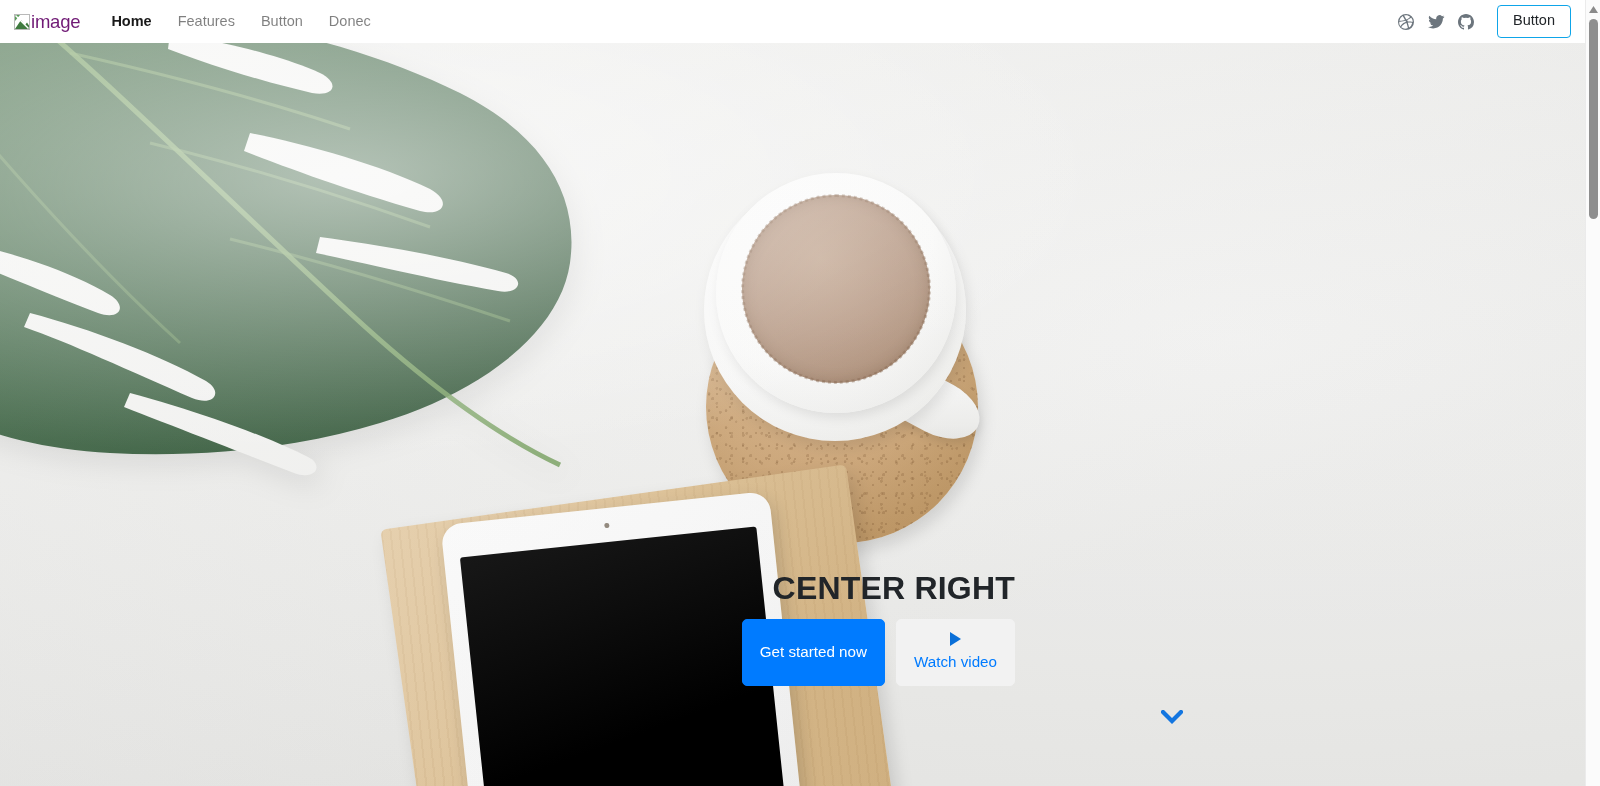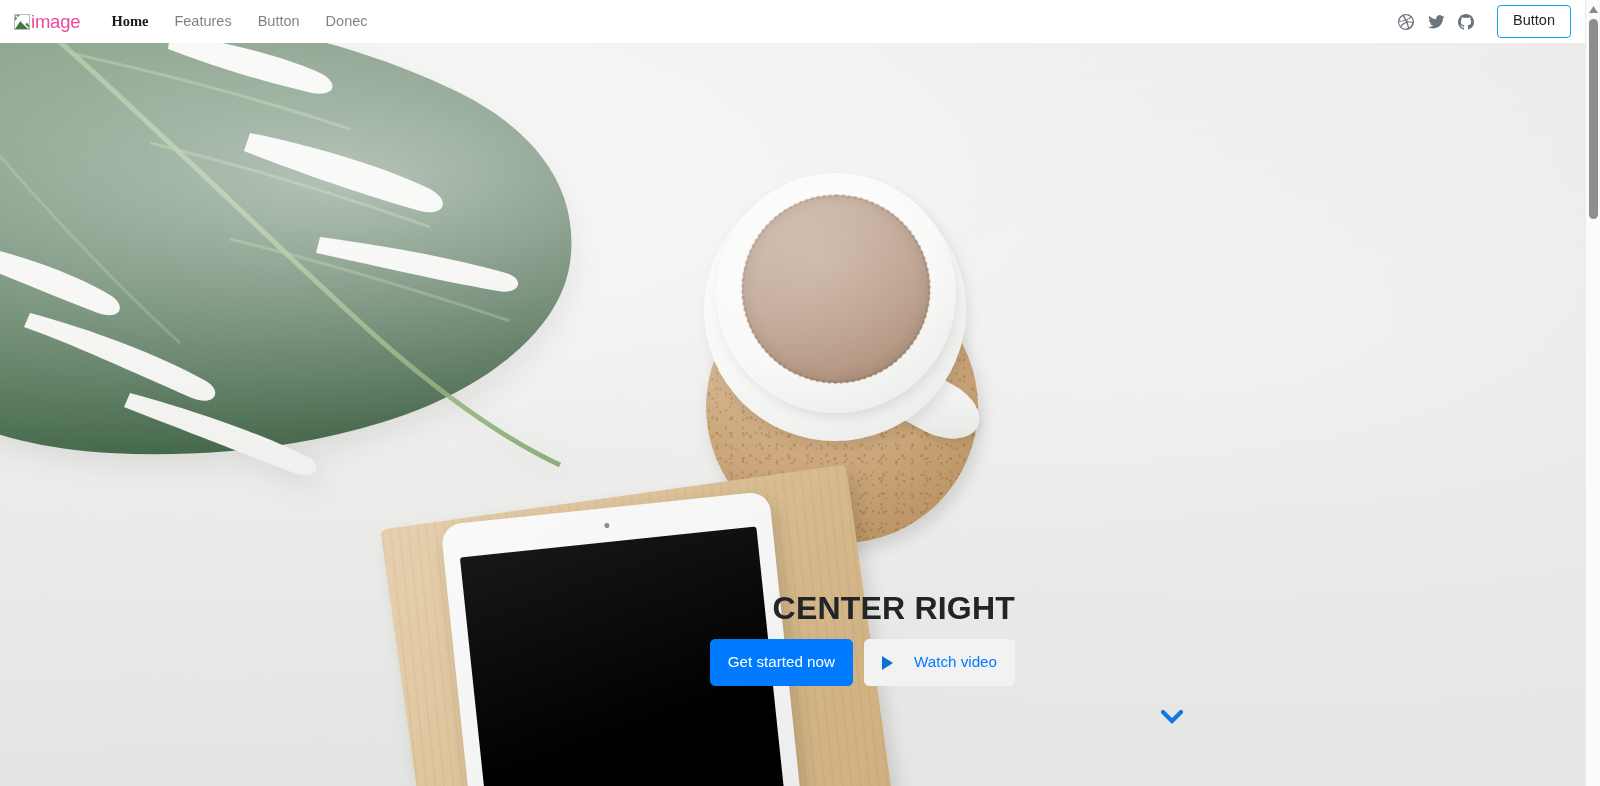--- a/index.html
+++ b/index.html
@@ -50,41 +50,41 @@
   
   .broken-img {
     position: relative;
     width: 16px; height: 16px;
     margin-right: 1px;
     flex: 0 0 auto;
   }
   .broken-img svg { display: block; }
   .brand-alt {
     font-size: 18.5px;
-    color: #ec4899;
+    color: #701a75;
     letter-spacing: -0.2px;
     line-height: 1;
     position: relative;
     top: 1px;
   }
 
   #nav-links {
     display: flex;
     align-items: center;
     gap: 0px;
   }
   .nav-link {
     font-size: 14.5px;
     padding: 0 13px;
     text-decoration: none;
     color: rgba(0,0,0,.5);
     white-space: nowrap;
     line-height: 43px;
   }
-  .nav-link.active { color: rgba(0,0,0,.9); font-weight: 700; font-family: Liberation Serif, serif; }
+  .nav-link.active { color: rgba(0,0,0,.9); font-weight: 700; }
 
   #nav-right {
     margin-left: auto;
     display: flex;
     align-items: center;
   }
   .social-icon {
     width: 30px; height: 26px;
     display: flex; align-items: center; justify-content: center;
     color: #6c757d;
@@ -301,21 +301,22 @@
     background: #007bff;
     border-color: #007bff;
     color: #ffffff;
   }
   #btn-secondary {
     background: #f2f2f2;
     border-color: #f2f2f2;
     color: #007bff;
     display: flex;
     align-items: center;
-    gap: 21px;
+    gap: 6px;
+    flex-direction: column;
   }
   #btn-secondary .play-icon {
     width: 0; height: 0;
     border-left: 11px solid #0a6fd8;
     border-top: 7px solid transparent;
     border-bottom: 7px solid transparent;
     flex: 0 0 auto;
   }
   #scroll-chevron {
     position: absolute;

